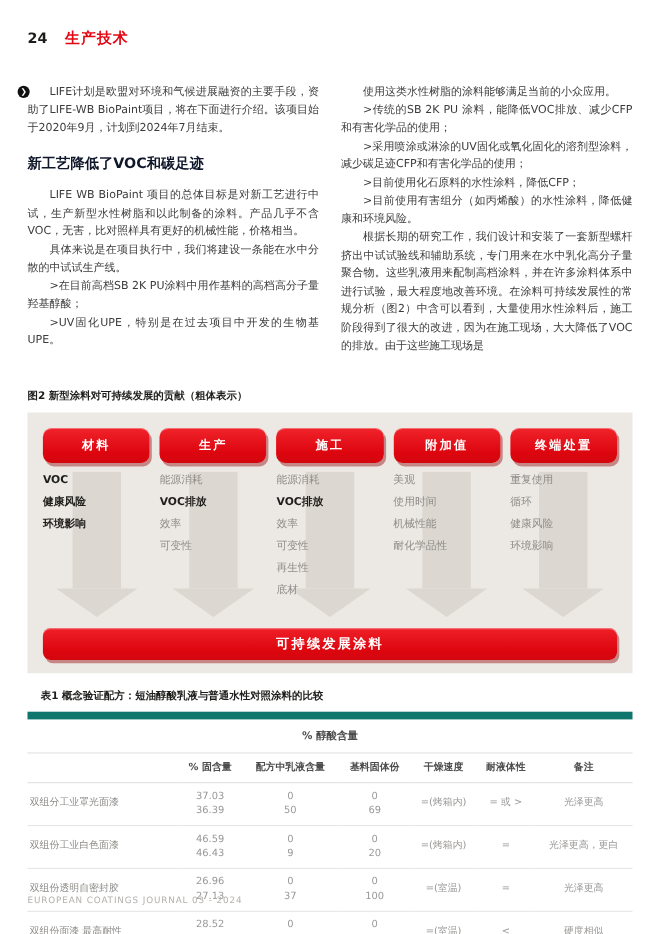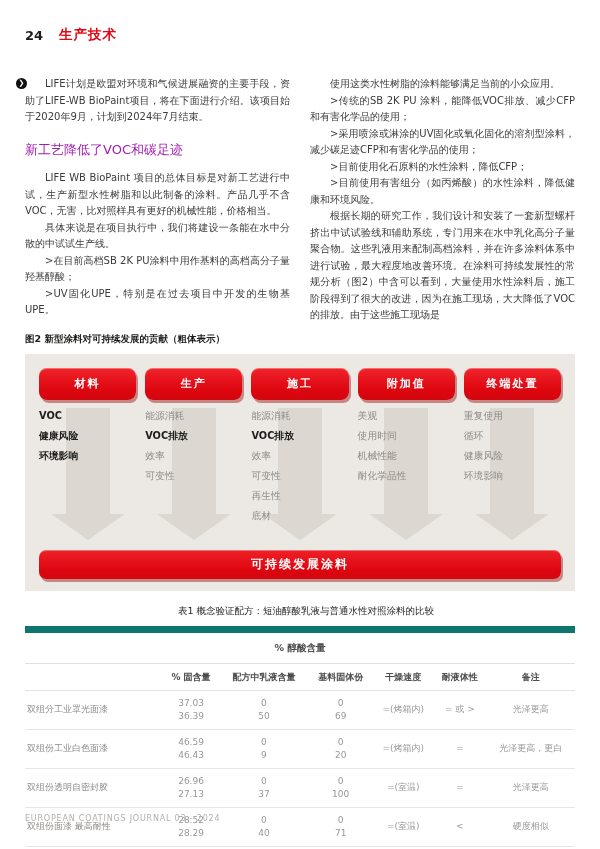--- a/index.html
+++ b/index.html
@@ -18,24 +18,24 @@
 
   
   .columns { display:flex; gap:20px; }
   .col { flex:1; min-width:0; font-size:10px; line-height:16.5px; text-align:justify; color:#3b3b3b; }
   .col p { text-indent:2em; }
   .intro { position:relative; }
   .bullet-icon {
     position:absolute; left:-9px; top:2px; width:11px; height:11px; border-radius:50%;
     background:#111; color:#fff; font-size:7px; line-height:11px; text-align:center; font-weight:bold;
   }
-  .subhead { font-size:13px; font-weight:normal; color:#a21caf; margin:16px 0 12px 0; }
-
-  
-  .fig-caption { font-size:9.5px; font-weight:bold; color:#1d1d1b; margin:9px 0 8px 0; }
+  .subhead { font-size:13px; font-weight:bold; color:#0f172a; margin:16px 0 12px 0; }
+
+  
+  .fig-caption { font-size:9.5px; font-weight:bold; color:#1d1d1b; margin:30px 0 8px 0; }
   .figure-panel { background:#ece8e3; padding:14px 14px 12px 14px; }
   .fig-columns { display:flex; gap:9px;align-items:flex-end; }
   .fig-col { position:relative; flex:1; min-width:0; height:178px; }
   .fig-btn {
     position:relative; z-index:2; height:32px; border-radius:8px;
     background:linear-gradient(180deg,#f0232b 0%,#dd060f 70%,#d3060e 100%);
     box-shadow:2px 3px 0 rgba(150,15,20,.45), inset 0 1px 0 rgba(255,255,255,.35);
     color:#fff; font-weight:bold; font-size:11px; letter-spacing:2px;
     display:flex; align-items:center; justify-content:center;
   }
@@ -47,21 +47,21 @@
   .fig-item.bold { color:#1d1d1b; font-weight:bold; }
   .fig-bar {
     margin-top:4px; height:29px; border-radius:7px;
     background:linear-gradient(180deg,#ef2028 0%,#dd060f 70%,#d3060e 100%);
     box-shadow:2px 3px 0 rgba(150,15,20,.45), inset 0 1px 0 rgba(255,255,255,.35);
     color:#fff; font-weight:bold; font-size:12px; letter-spacing:2px;
     display:flex; align-items:center; justify-content:center;
   }
 
   
-  .tbl-caption { font-size:9.5px; font-weight:normal; color:#1d1d1b; margin:14px 0 8px 12px;text-align:center; }
+  .tbl-caption { font-size:9.5px; font-weight:bold; color:#1d1d1b; margin:14px 0 8px 12px; }
   .span-header {
     border-top:7px solid #0f766e; padding:9px 0 8px 0; text-align:center;
     font-size:9.5px; font-weight:bold; color:#4d4d4d; border-bottom:1px solid #e3e1df;
   }
   table.cmp { width:100%; border-collapse:collapse; }
   table.cmp th {
     font-size:9px; font-weight:bold; color:#4d4d4d; padding:7px 2px; text-align:center;
     border-bottom:1px solid #e3e1df; line-height:12px; vertical-align:middle;
   }
   table.cmp th:first-child { width:25%; }

